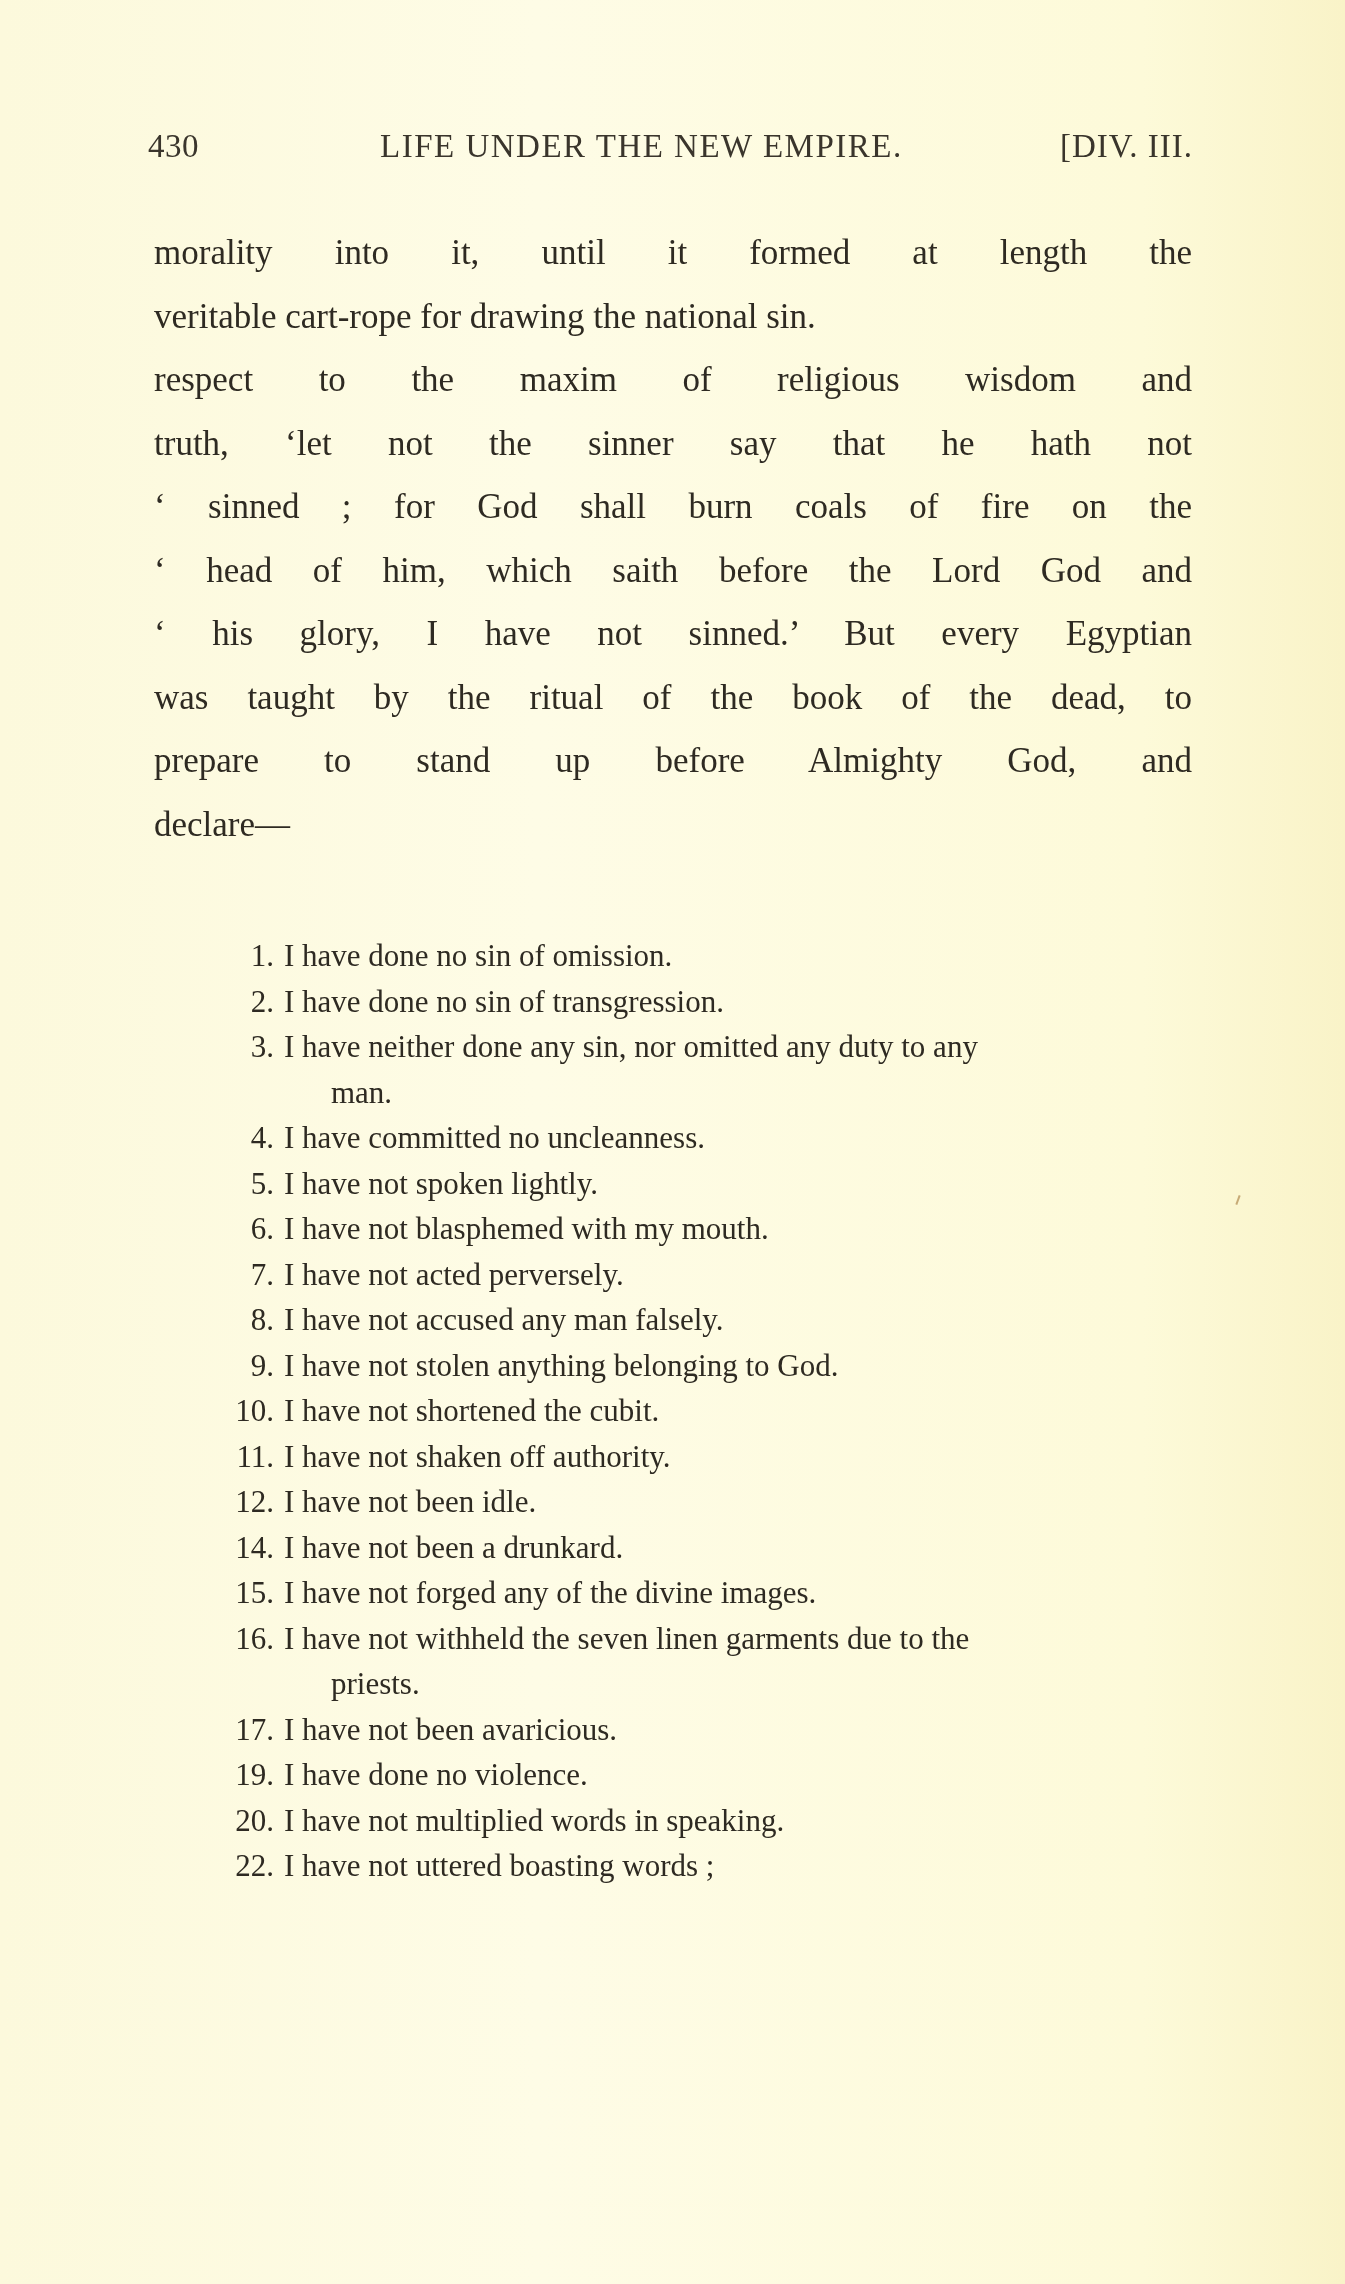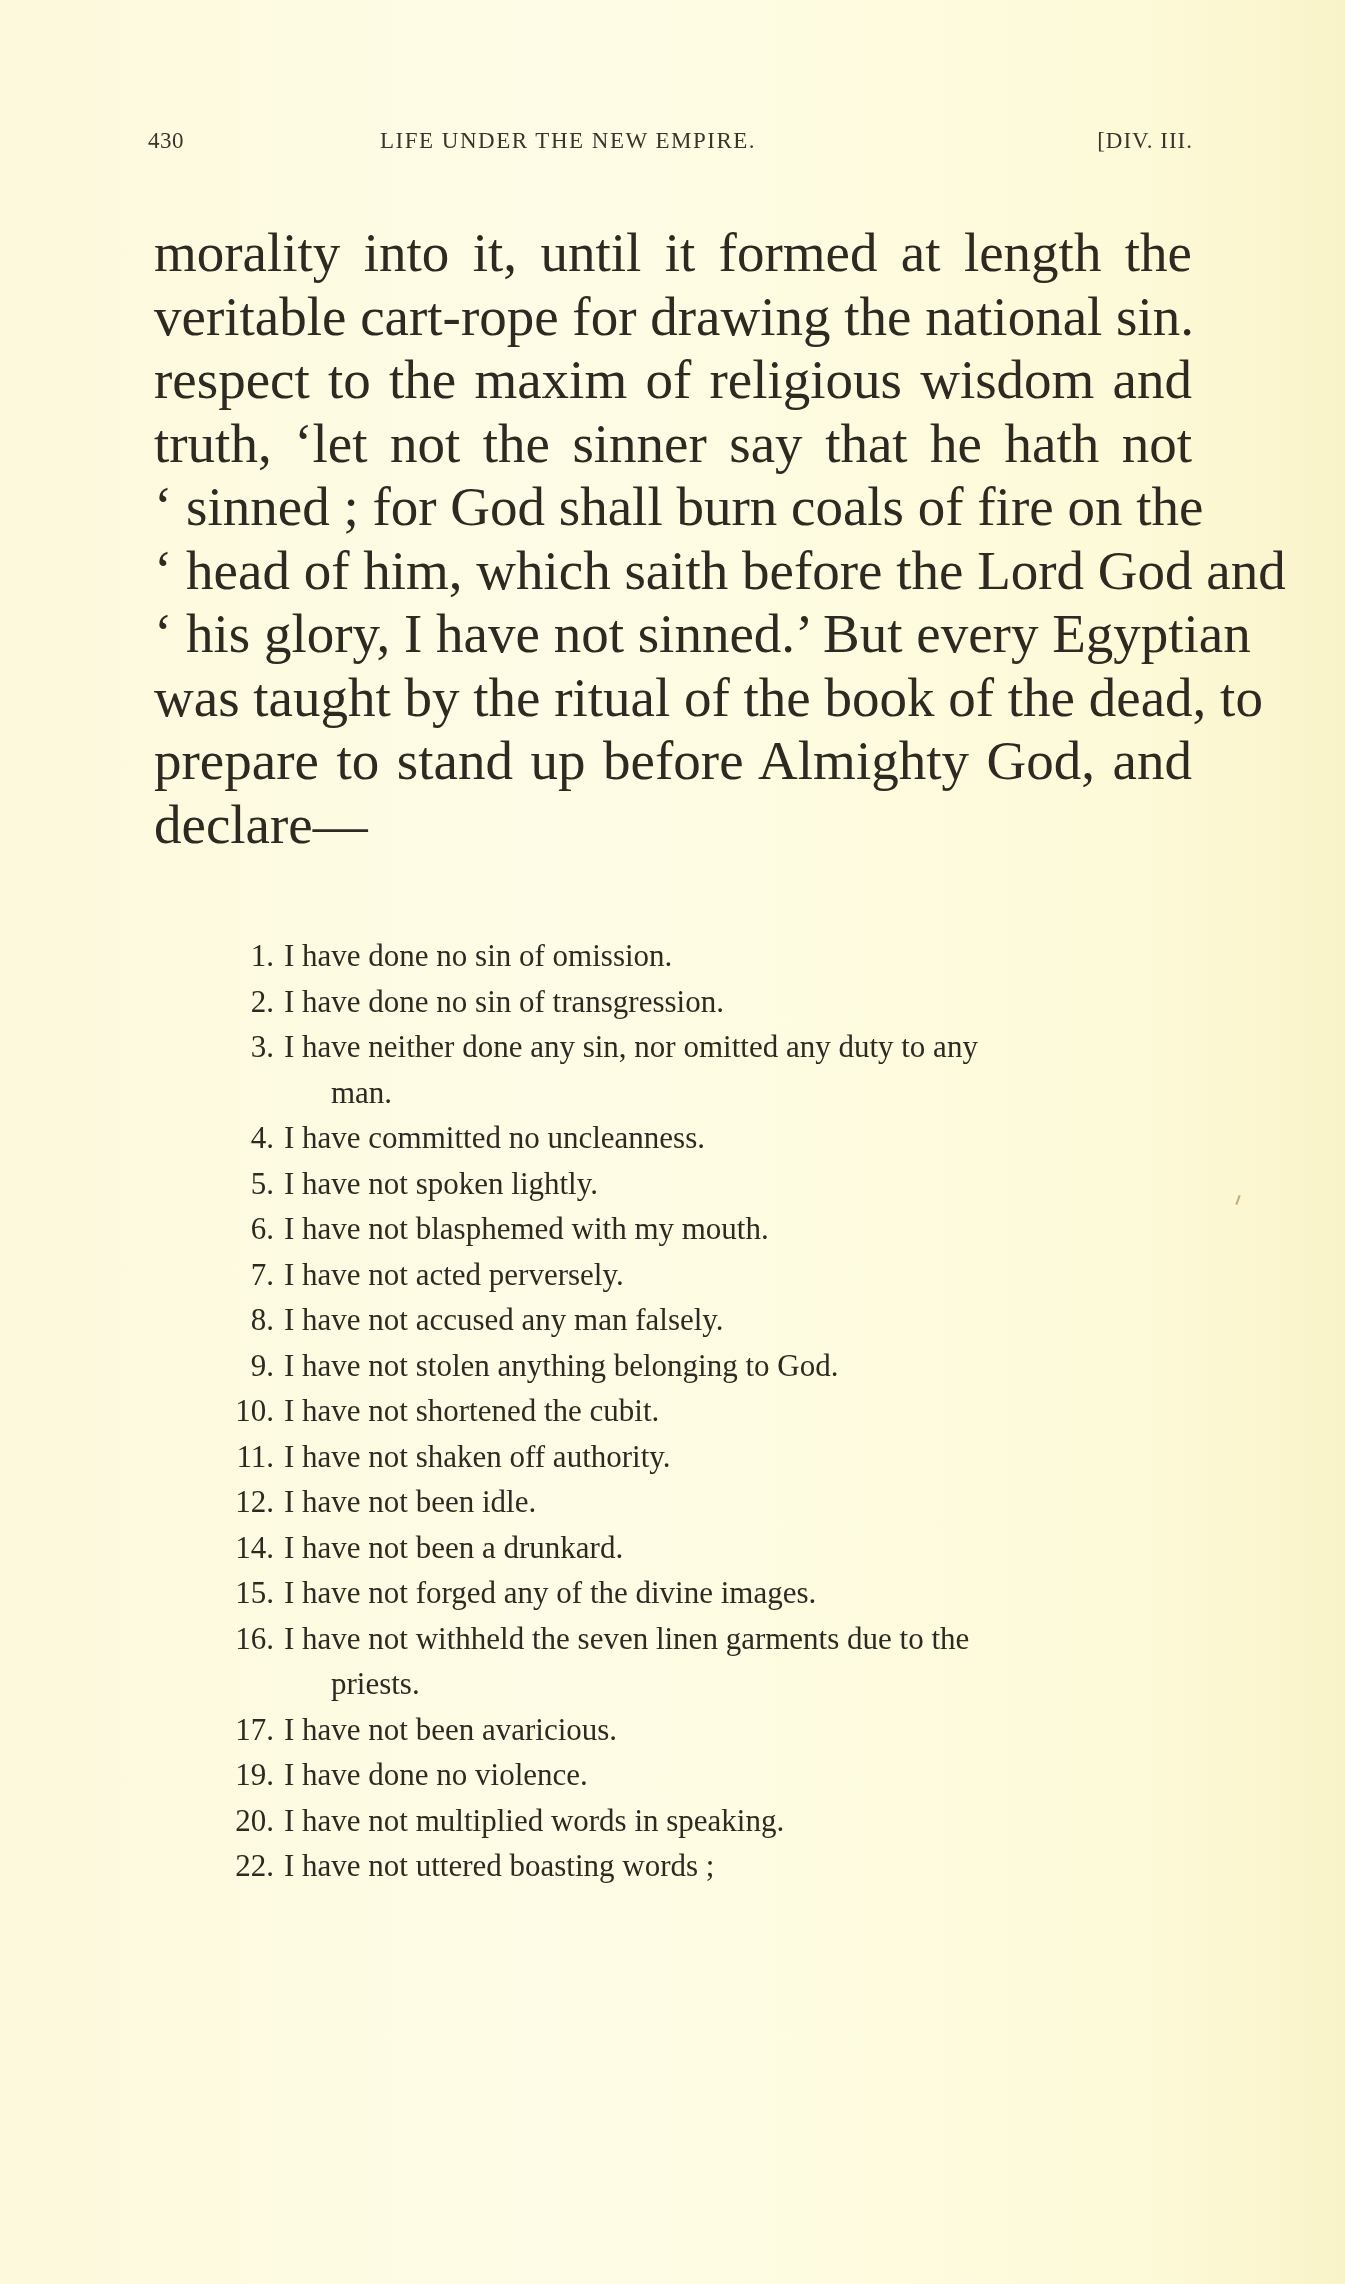--- a/index.html
+++ b/index.html
@@ -23,21 +23,21 @@
       width: 1345px;
       height: 2284px;
     }
     .running-head {
       position: absolute;
       top: 128px;
       left: 148px;
       width: 1045px;
       height: 50px;
       font-family: "Liberation Serif", "DejaVu Serif", serif;
-      font-size: 23px;
+      font-size: 33px;
       letter-spacing: 0.5px;
       color: #3a352c;
     }
     .running-head .page-number {
       position: absolute;
       left: 0;
       top: 0;
     }
     .running-head .title {
       position: absolute;
@@ -50,21 +50,21 @@
       right: 0;
       top: 0;
       letter-spacing: 1px;
     }
     .body-text {
       position: absolute;
       left: 154px;
       top: 221px;
       width: 1038px;
       font-family: "Liberation Serif", "DejaVu Serif", serif;
-      font-size: 55px;
+      font-size: 35px;
       line-height: 63.5px;
       color: #2e2a22;
     }
     .body-text .line {
       display: block;
       white-space: nowrap;
       text-align: justify;
       text-align-last: justify;
     }
     .body-text .line.last {

